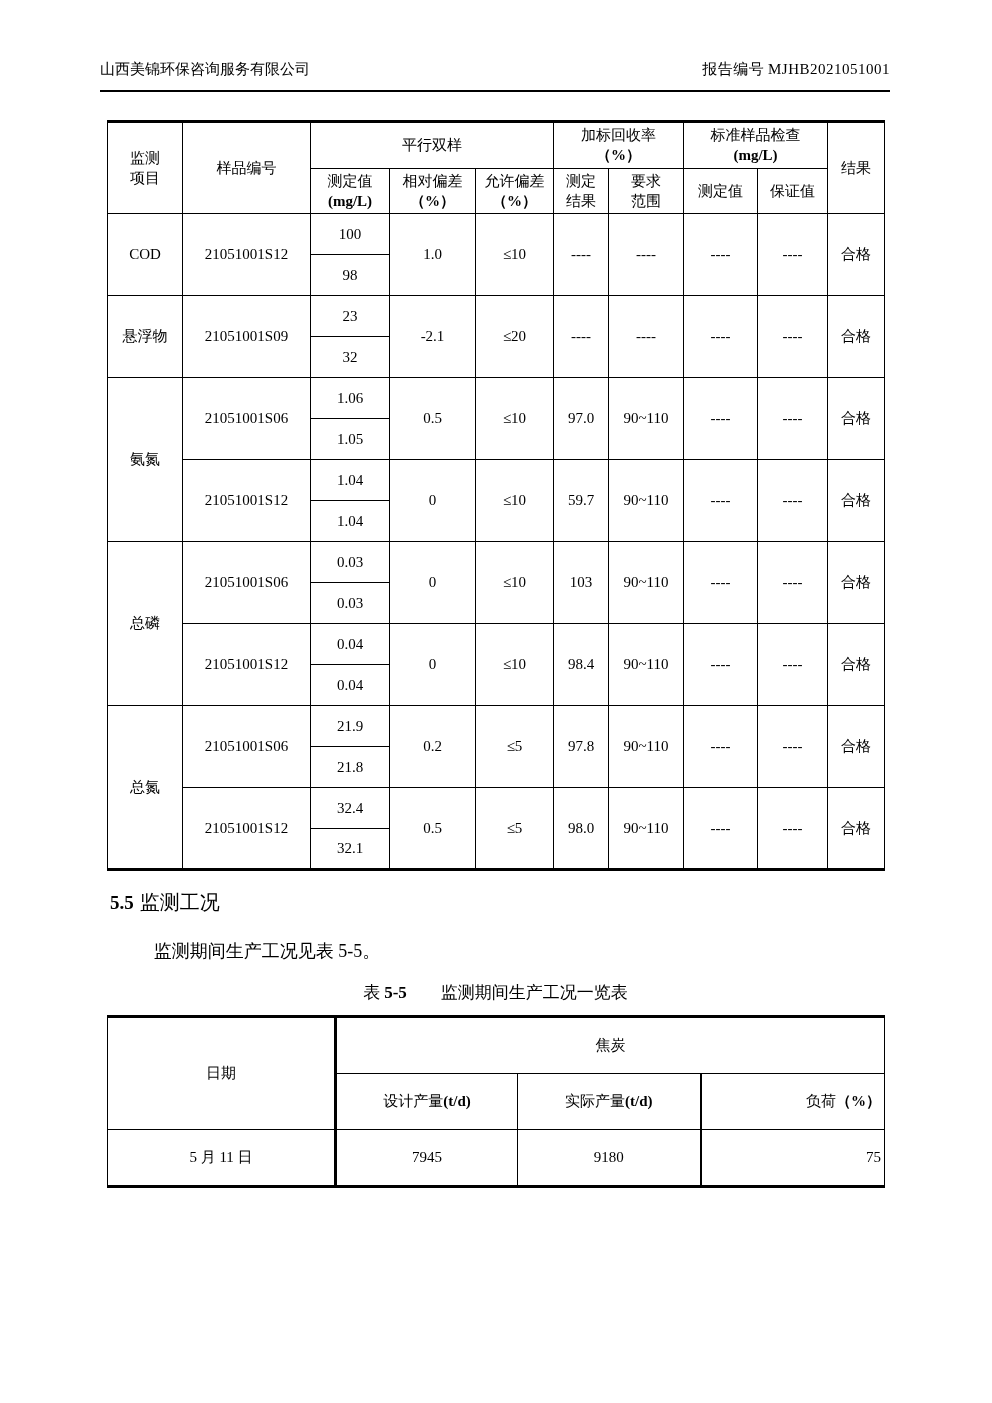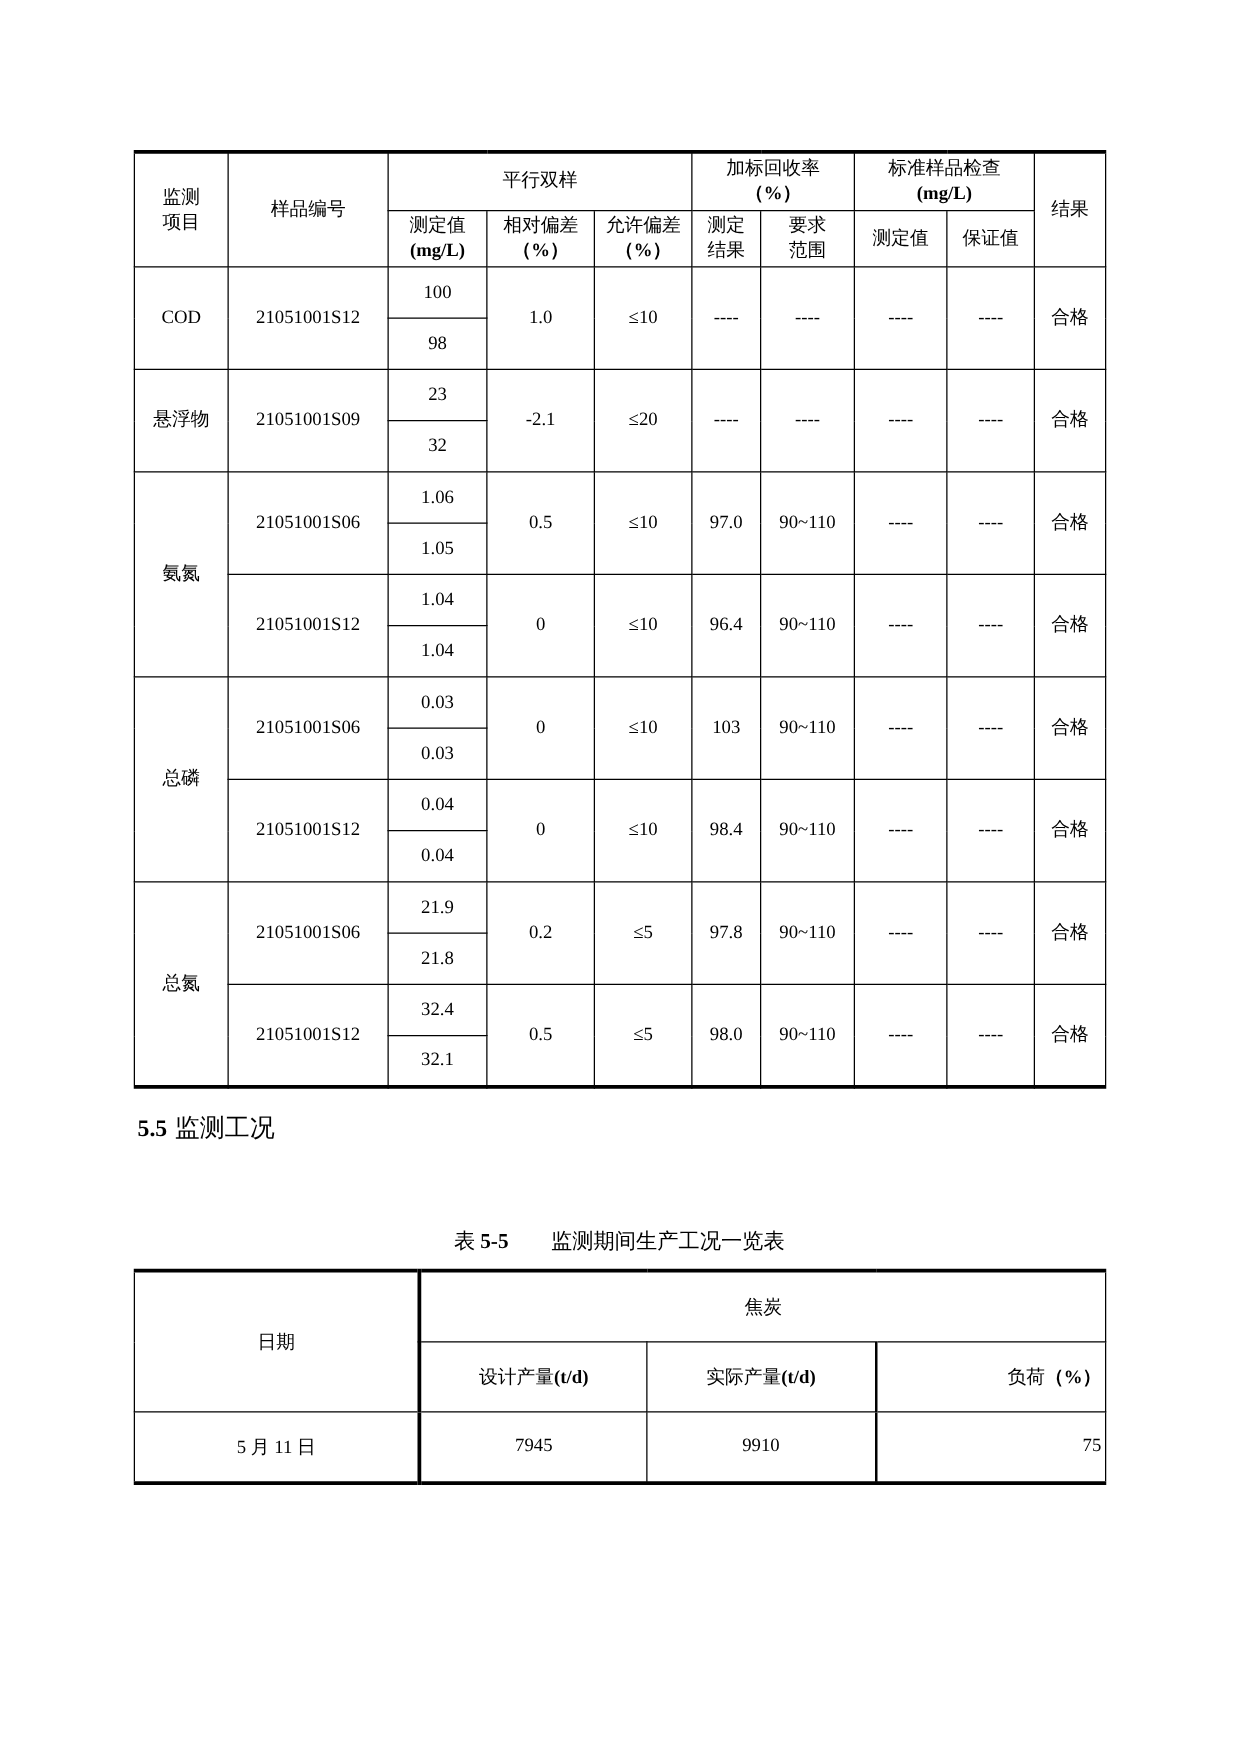--- a/index.html
+++ b/index.html
@@ -116,20 +116,27 @@
     text-align: center;
     font-size: 14px;
     letter-spacing: 2px;
   }
 </style>
 </head>
 <body>
 
 <div class="page">
 
+  <div class="page-header">
+    <span>山西美锦环保咨询服务有限公司</span>
+    <span class="report-no">
+      <span>报告编号</span>
+      <span>MJHB2021051001</span>
+    </span>
+  </div>
 
   <table class="qc-table">
     <colgroup>
       <col style="width:75px">
         <col style="width:128px">
         <col style="width:79px">
       <col style="width:86px">
         <col style="width:78px">
         <col style="width:55px">
       <col style="width:75px">
@@ -225,21 +232,21 @@
         <td rowspan="2">合格</td>
       </tr>
       <tr>
         <td>1.05</td>
       </tr>
       <tr>
         <td rowspan="2">21051001S12</td>
         <td>1.04</td>
         <td rowspan="2">0</td>
         <td rowspan="2">≤10</td>
-        <td rowspan="2">96.4</td>
+        <td rowspan="2">59.7</td>
         <td rowspan="2">90~110</td>
         <td rowspan="2">----</td>
         <td rowspan="2">----</td>
         <td rowspan="2">合格</td>
       </tr>
       <tr>
         <td>1.04</td>
       </tr>
 
       <tr>
@@ -300,20 +307,21 @@
       </tr>
       <tr>
         <td>32.1</td>
       </tr>
     </tbody>
   </table>
 
   <h2 class="section-heading">
     <span class="num">5.5</span><span>监测工况</span>
   </h2>
+  <p class="body-paragraph">监测期间生产工况见表 5-5。</p>
 
   <div class="table-caption">
     <span>表</span><span class="cap-num">5-5</span><span class="cap-title">监测期间生产工况一览表</span>
   </div>
 
   <table class="prod-table">
     <colgroup>
       <col style="width:228px">
         <col style="width:182px">
         <col style="width:183px">
@@ -331,20 +339,20 @@
       <th>
         <span>实际产量</span><span class="b">(t/d)</span>
       </th>
       <th class="load-div">
         <span>负荷</span><span class="b">（%）</span>
       </th>
     </tr>
     <tr class="r3">
       <td class="date-col">5 月 11 日</td>
       <td>7945</td>
-      <td>9910</td>
+      <td>9180</td>
       <td class="load-div">75</td>
     </tr>
   </tbody>
     </table>
 
 
 </div>
 
 </body></html>

